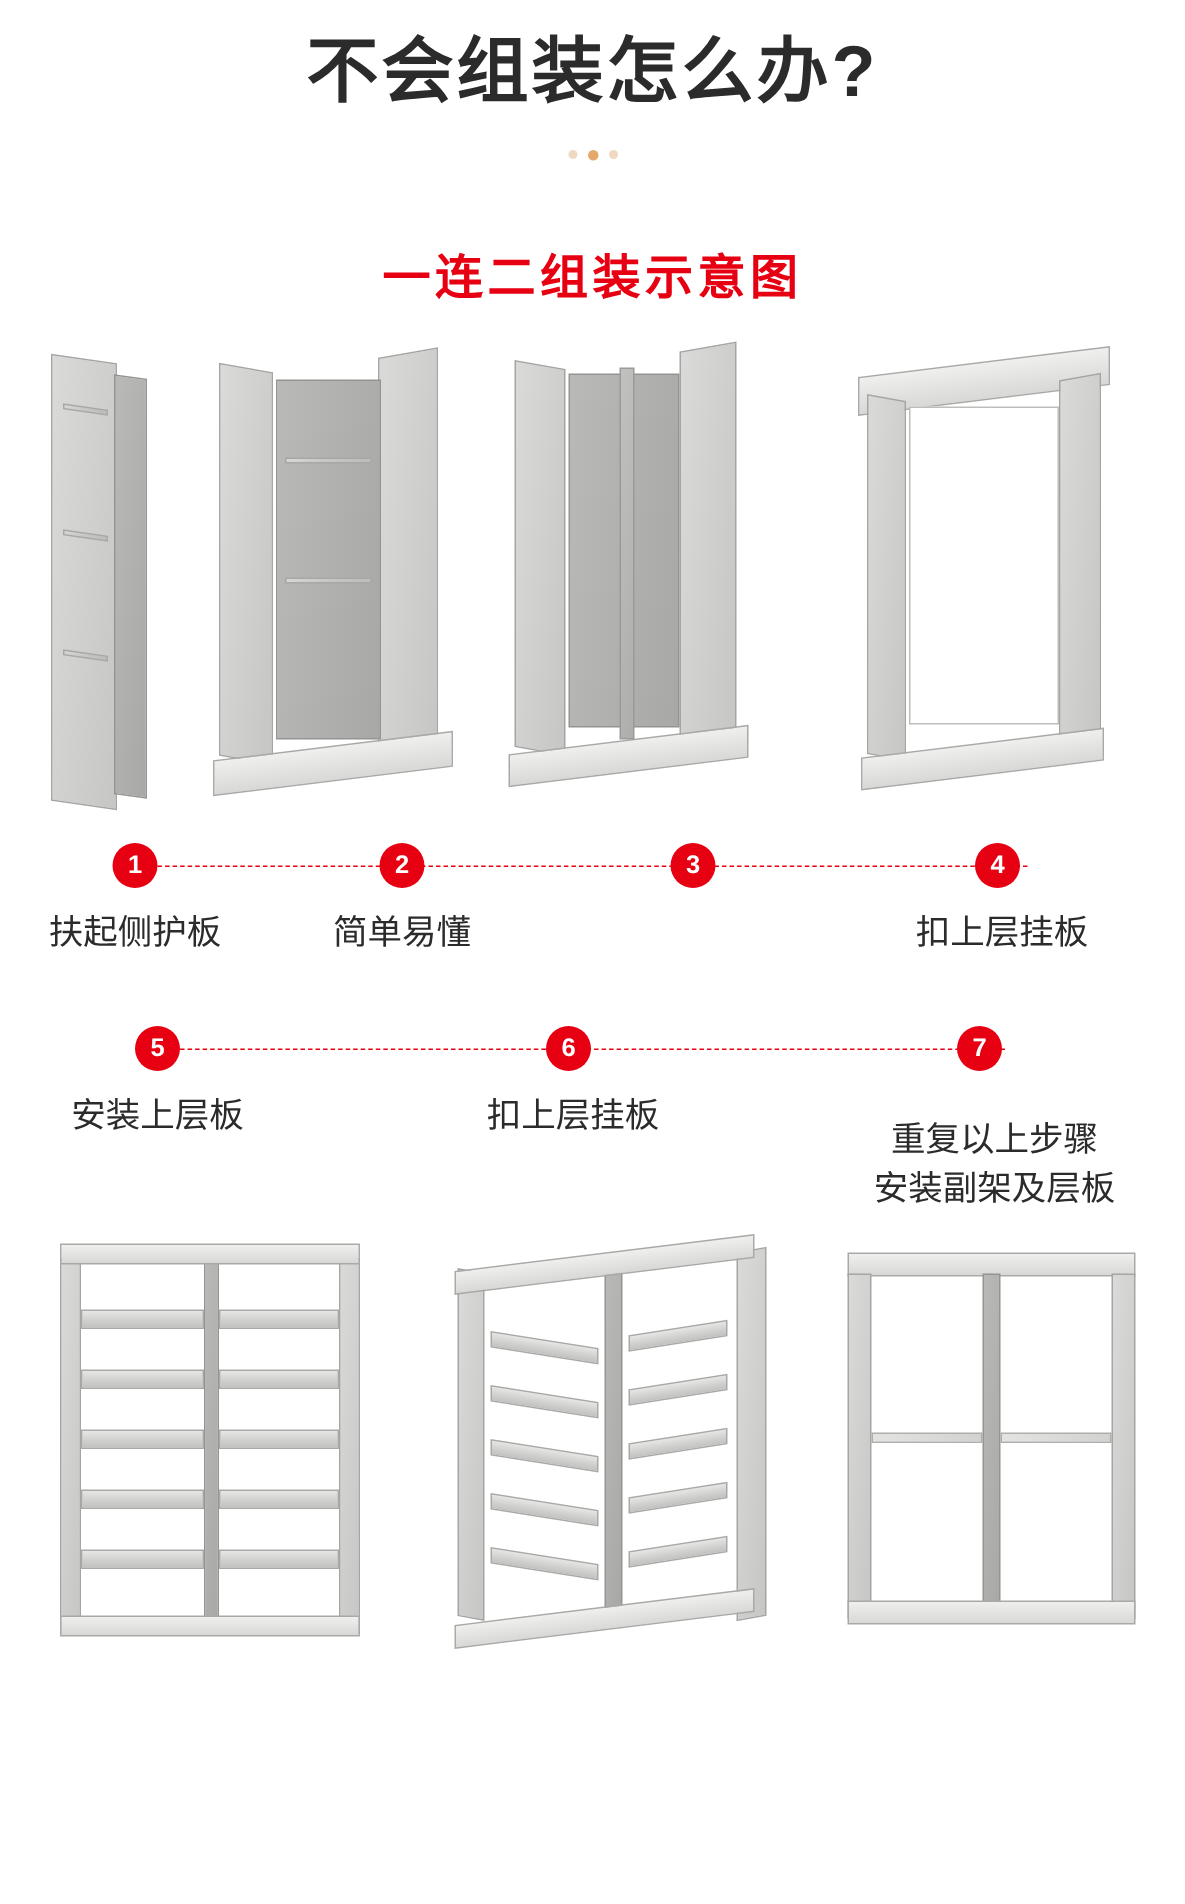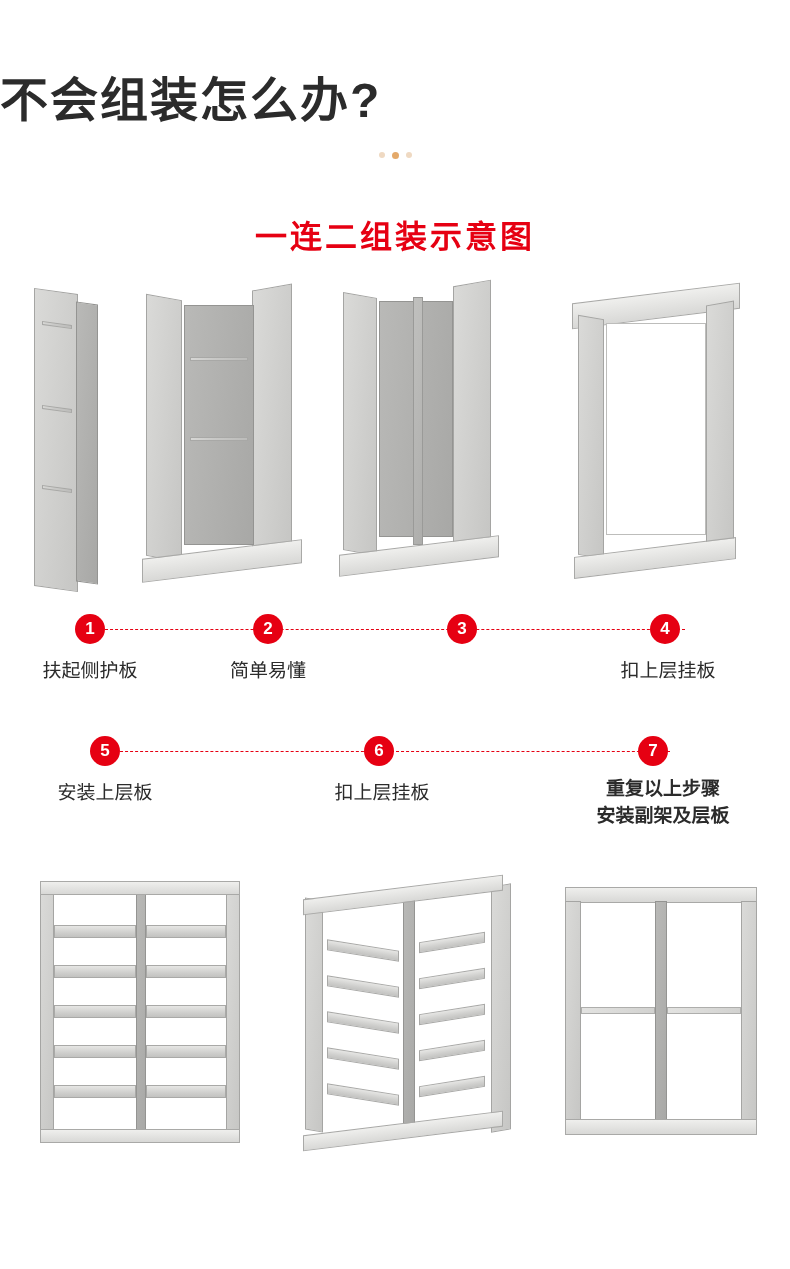--- a/index.html
+++ b/index.html
@@ -13,22 +13,22 @@
   }
   .page {
     position: relative;
     width: 790px;
     height: 1269px;
     background: #ffffff;
   }
 
   
   .hero {
-    padding-top: 72px;
-    text-align: left;
+    padding-top: 20px;
+    text-align: center;
   }
   .hero-title {
     font-size: 48px;
     font-weight: bold;
     letter-spacing: 2px;
     color: #2b2b2b;
     line-height: 1.2;
   }
   .hero-sub {
     margin-top: 22px;
@@ -103,21 +103,21 @@
     color: #ffffff;
     font-size: 17px;
     font-weight: bold;
     display: flex;
     align-items: center;
     justify-content: center;
     z-index: 3;
   }
   .step-label {
     position: absolute;
-    font-size: 19px;
+    font-size: 23px;
     color: #2b2b2b;
     text-align: center;
     line-height: 1.45;
     white-space: pre-line;
   }
 
   .row-bottom { position: relative; height: 300px; width: 790px; }
 
   
   .board {
@@ -211,21 +211,21 @@
   <div class="steps" style="height:150px; margin-top:22px;">
     <div class="step-line" style="left:110px; top:20px; width:560px;"></div>
 
     <div class="badge" style="left:90px; top:5px;">5</div>
     <div class="step-label" style="left:25px; top:48px; width:160px;">安装上层板</div>
 
     <div class="badge" style="left:364px; top:5px;">6</div>
     <div class="step-label" style="left:302px; top:48px; width:160px;">扣上层挂板</div>
 
     <div class="badge" style="left:638px; top:5px;">7</div>
-    <div class="step-label" style="left:568px; top:44px; width:190px;font-weight:bold;">重复以上步骤
+    <div class="step-label" style="left:568px; top:64px; width:190px;">重复以上步骤
 安装副架及层板</div>
   </div>
 
   <div class="row-bottom">
 
     <div class="frame" style="left:40px; top:0px; width:210px; height:268px;">
       <div class="panel" style="left:0px; top:10px; width:14px; height:250px;"></div>
       <div class="panel" style="left:186px; top:10px; width:14px; height:250px;"></div>
       <div class="panel-dark" style="left:96px; top:10px; width:10px; height:250px;"></div>
       <div class="tray" style="left:0px; top:0px; width:200px; height:14px;"></div>

